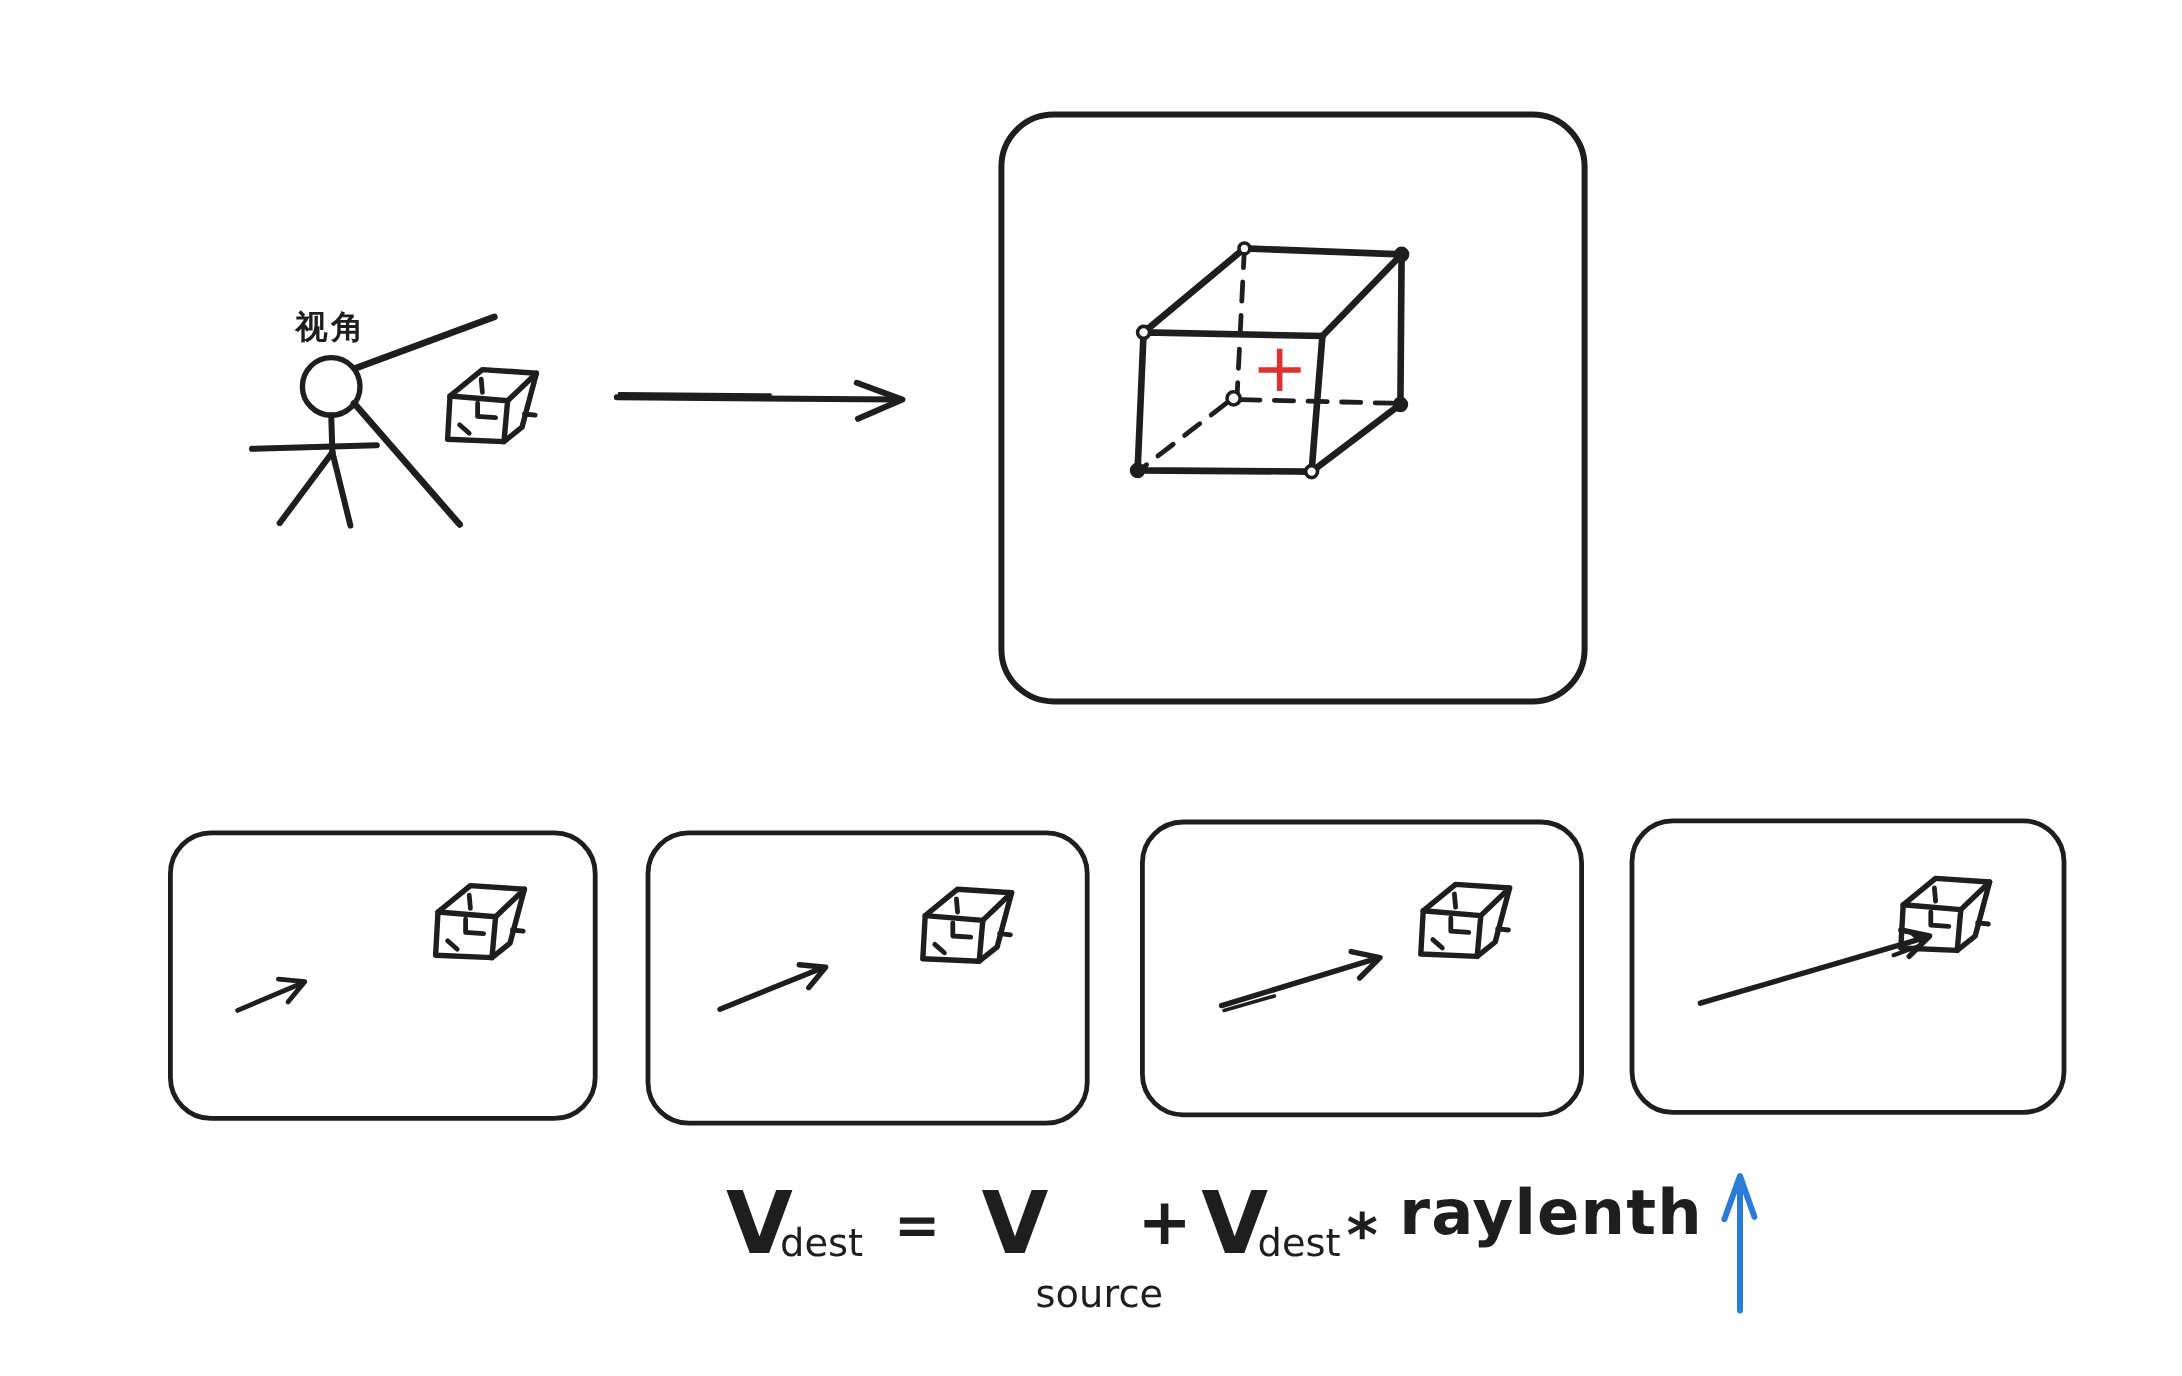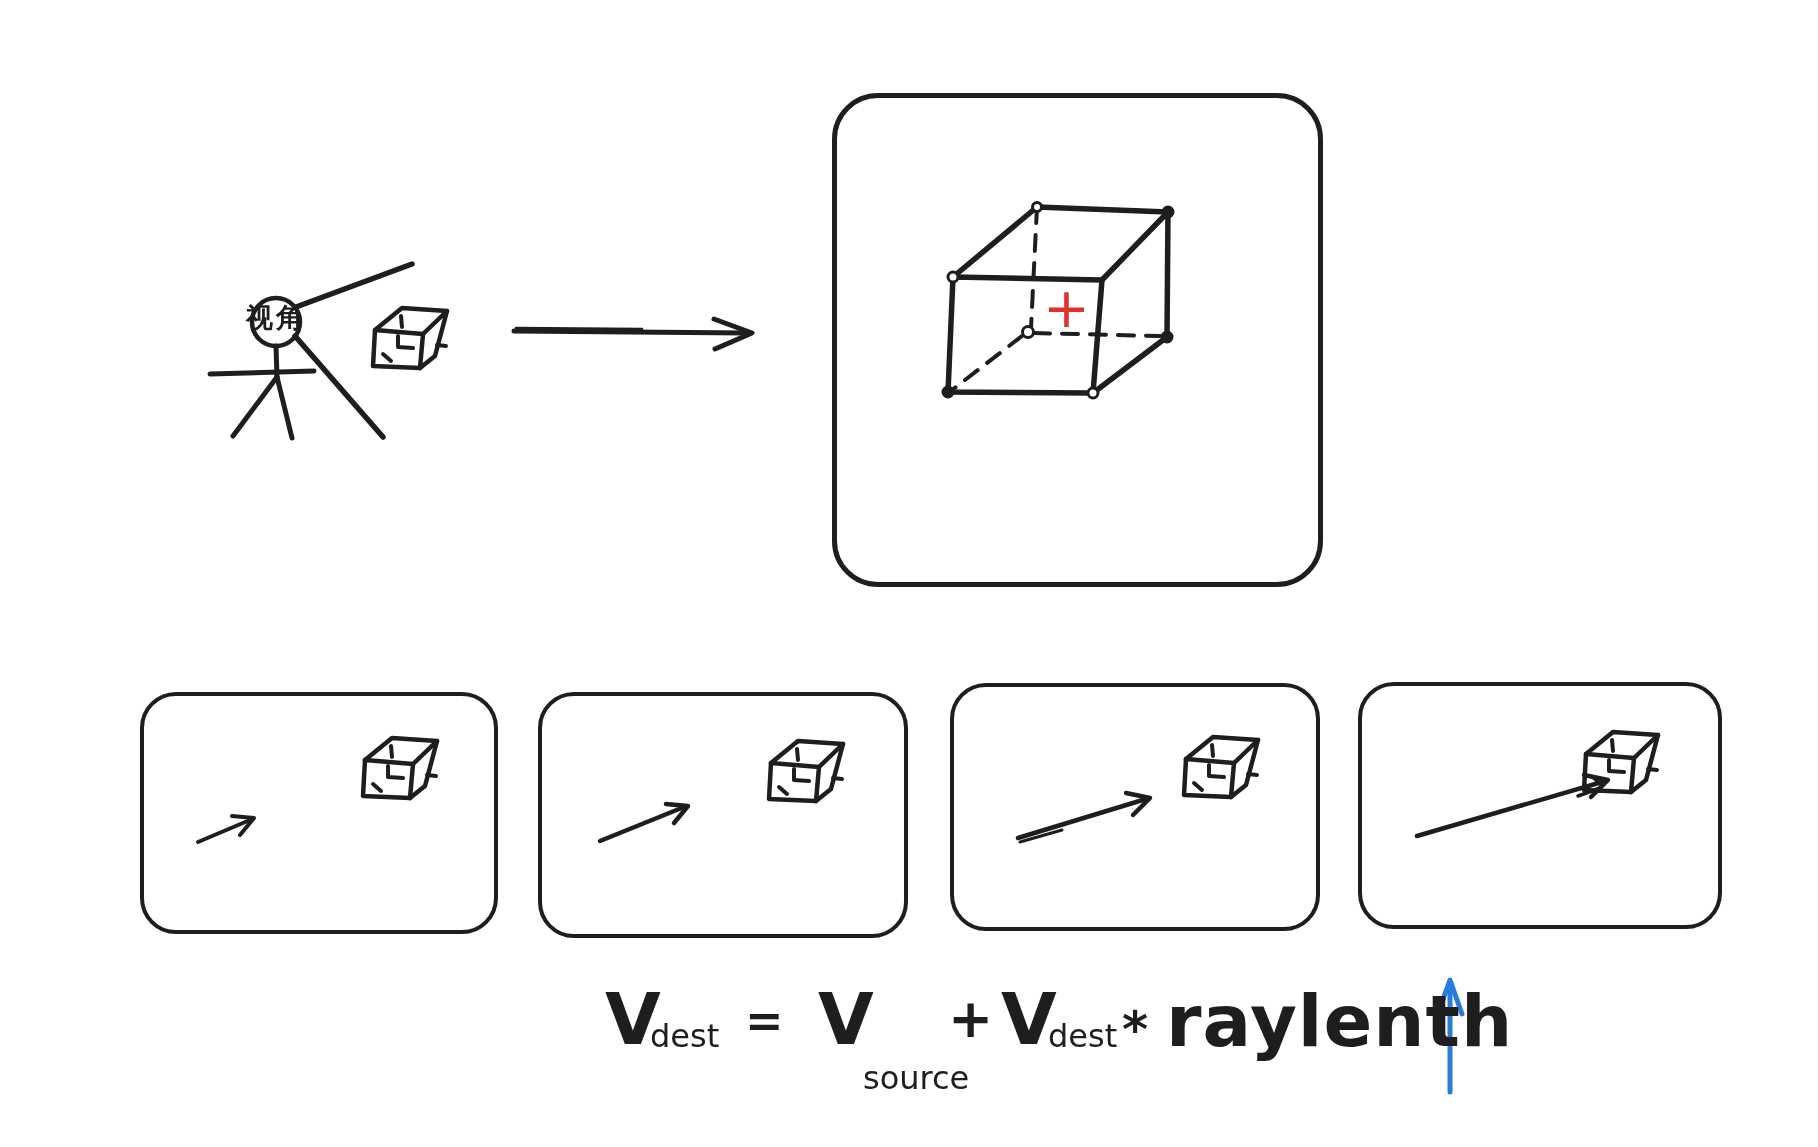--- a/index.html
+++ b/index.html
@@ -34,21 +34,21 @@
     line-height:1;
     color:#e03131;
     font-weight:400;
   }
   .f-tok{position:absolute;line-height:1;color:#1e1e1e;white-space:pre;}
   .f-v{font-size:72px;font-weight:bold;}
   .f-sub{font-size:32px;}
   .f-eq{font-size:46px;font-weight:bold;}
   .f-plus{font-size:54px;font-weight:bold;}
   .f-star{font-size:50px;font-weight:bold;}
-  .f-word{font-size:72px;font-weight:bold;letter-spacing:1px;}
+  .f-word{font-size:52px;font-weight:bold;letter-spacing:1px;}
 </style>
 </head>
 <body>
 
 <div id="canvas">
 
   <div class="panel" id="panel-result" style="left:832px;top:93px;width:491px;height:494px;"></div>
 
   <div class="panel" style="left:140px;top:692px;width:358px;height:242px;"></div>
   <div class="panel" style="left:538px;top:692px;width:370px;height:246px;"></div>
@@ -133,21 +133,21 @@
         <path d="M1578 796 L1600 788" stroke-width="3.5"></path>
       </g>
     </g>
 
     <g fill="none" stroke="#2b7cd9" stroke-linecap="round" stroke-linejoin="round" stroke-width="5">
       <path d="M1450 1092 L1450 990"></path>
       <path d="M1437 1016 L1450 980 L1462 1014"></path>
     </g>
   </svg>
 
-  <div class="label-cn" style="left:246px;top:260px;margin-top:44px;">视角</div>
+  <div class="label-cn" style="left:246px;top:260px;">视角</div>
 
   <div class="red-plus" style="left:1043px;top:280px;">+</div>
 
   <div>
     <span class="f-tok f-v" style="left:605px;top:983px;">V</span>
     <span class="f-tok f-sub" style="left:650px;top:1020px;">dest</span>
     <span class="f-tok f-eq" style="left:745px;top:998px;">=</span>
     <span class="f-tok f-v" style="left:818px;top:983px;">V</span>
     <span class="f-tok f-sub" style="left:863px;top:1020px;margin-top:42px;">source</span>
     <span class="f-tok f-plus" style="left:948px;top:992px;">+</span>

